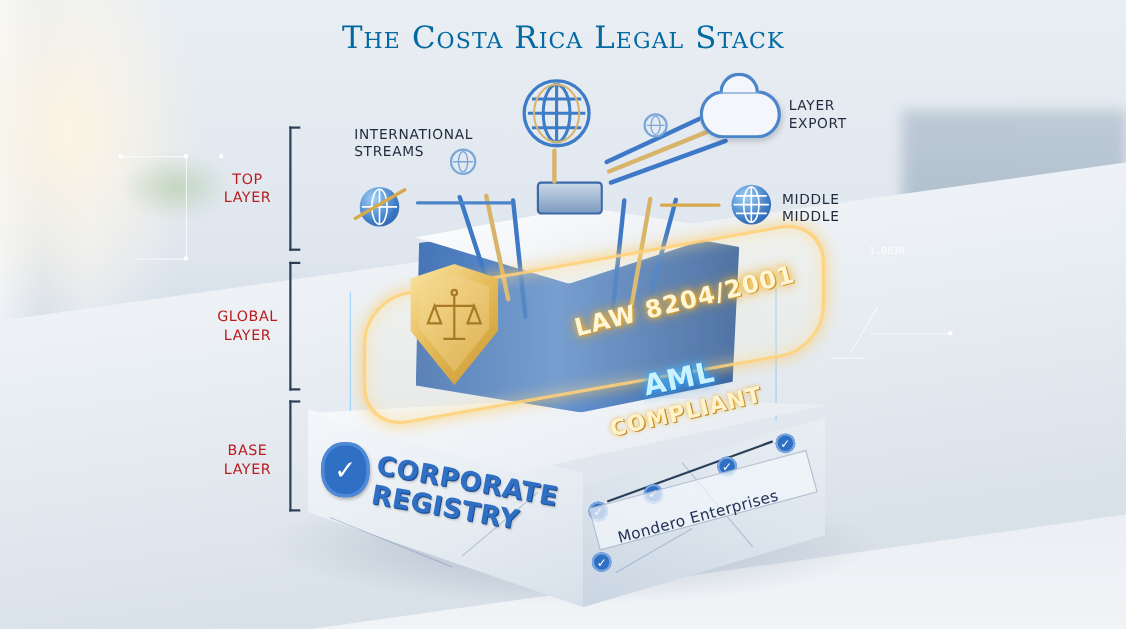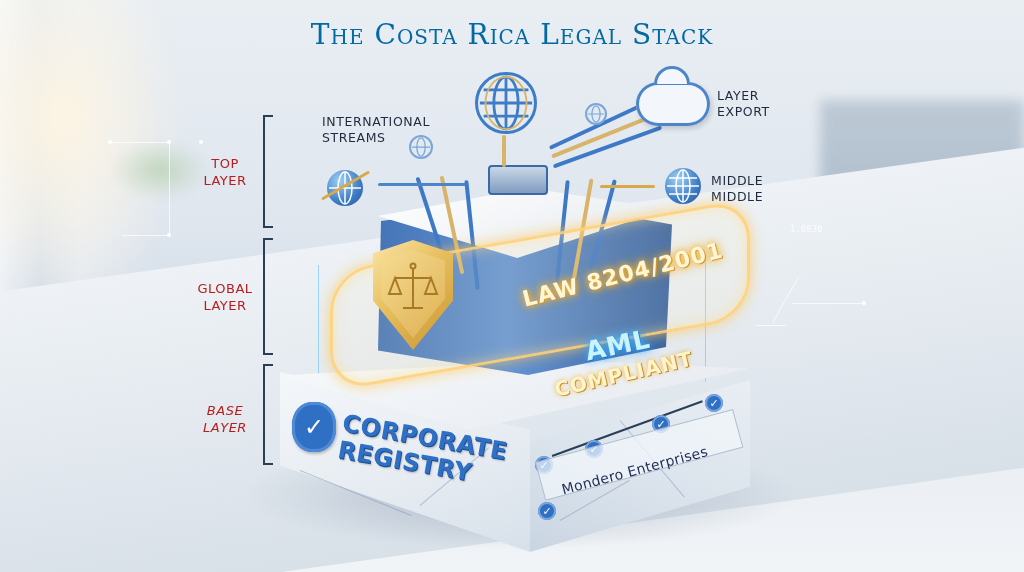--- a/index.html
+++ b/index.html
@@ -208,21 +208,21 @@
 <div class="bracket" style="top:364px;height:101px;"></div>
 
 <div class="layer-label" style="top:155px;">
   <div>TOP</div>
   <div>LAYER</div>
 </div>
 <div class="layer-label" style="top:280px;">
   <div>GLOBAL</div>
   <div>LAYER</div>
 </div>
-<div class="layer-label" style="top:402px;font-style:italic;">
+<div class="layer-label" style="top:402px;">
   <div>BASE</div>
   <div>LAYER</div>
 </div>
 
 <div class="base-left"></div>
 <div class="base-right"></div>
 <div class="base-top"></div>
 <div class="marble-vein" style="left:300px;top:470px;width:120px;transform:rotate(22deg);"></div>
 <div class="marble-vein" style="left:420px;top:505px;width:90px;transform:rotate(-40deg);"></div>
 <div class="marble-vein" style="left:620px;top:420px;width:100px;transform:rotate(50deg);"></div>

